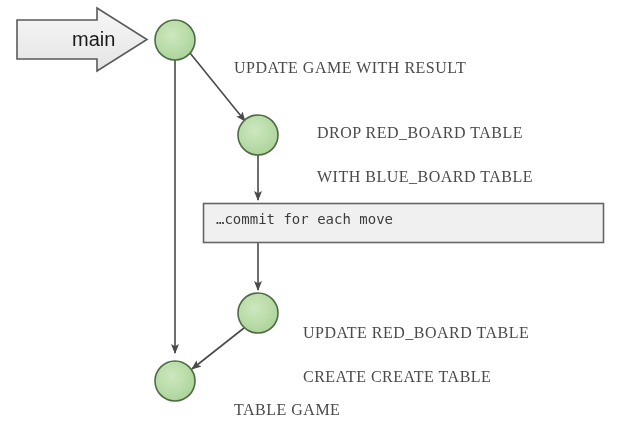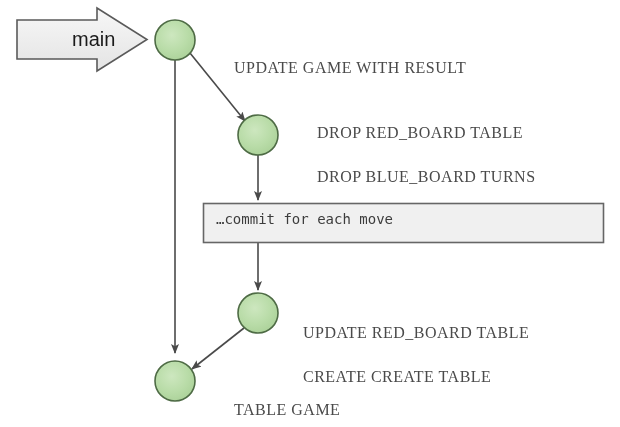--- a/index.html
+++ b/index.html
@@ -97,21 +97,21 @@
   <div class="branch-ref-label" style="left:48px; top:28px;margin-left:24px;">main</div>
 
   <div class="collapse-box-label" style="left:216px; top:211px;">…commit for each move</div>
 
   <div class="label-text" style="left:234px; top:32px;">
     <span class="label-line">UPDATE GAME WITH RESULT</span>
   </div>
 
   <div class="label-text" style="left:285px; top:97px;margin-left:32px;">
     <span class="label-line">DROP RED_BOARD TABLE</span>
-    <span class="label-line">DROP BLUE_BOARD TURNS</span>
+    <span class="label-line">WITH BLUE_BOARD TABLE</span>
   </div>
 
   <div class="label-text" style="left:303px; top:297px;">
     <span class="label-line">UPDATE RED_BOARD TABLE</span>
     <span class="label-line">CREATE CREATE TABLE</span>
   </div>
 
   <div class="label-text" style="left:234px; top:374px;">
     <span class="label-line">TABLE GAME</span>
   </div>

